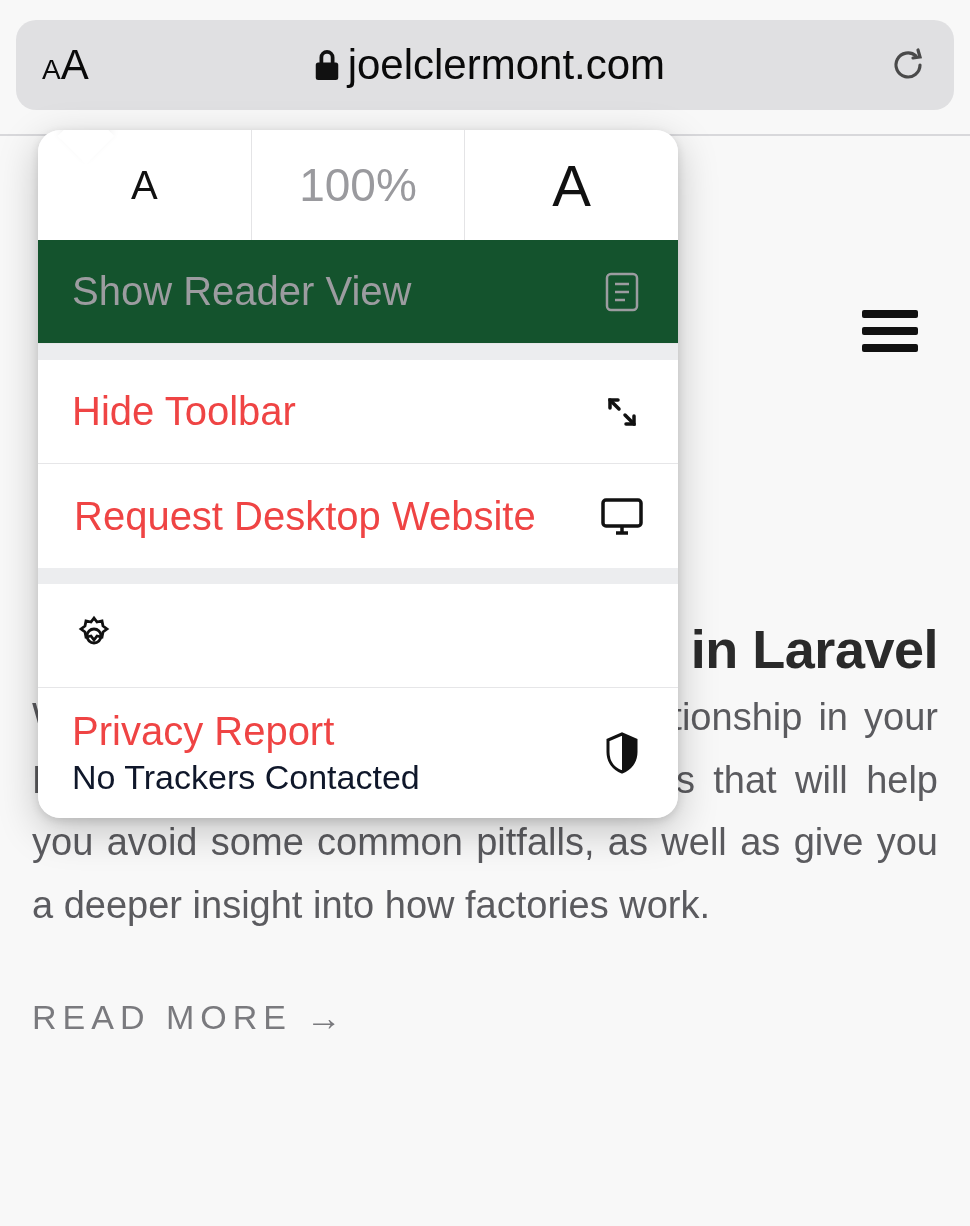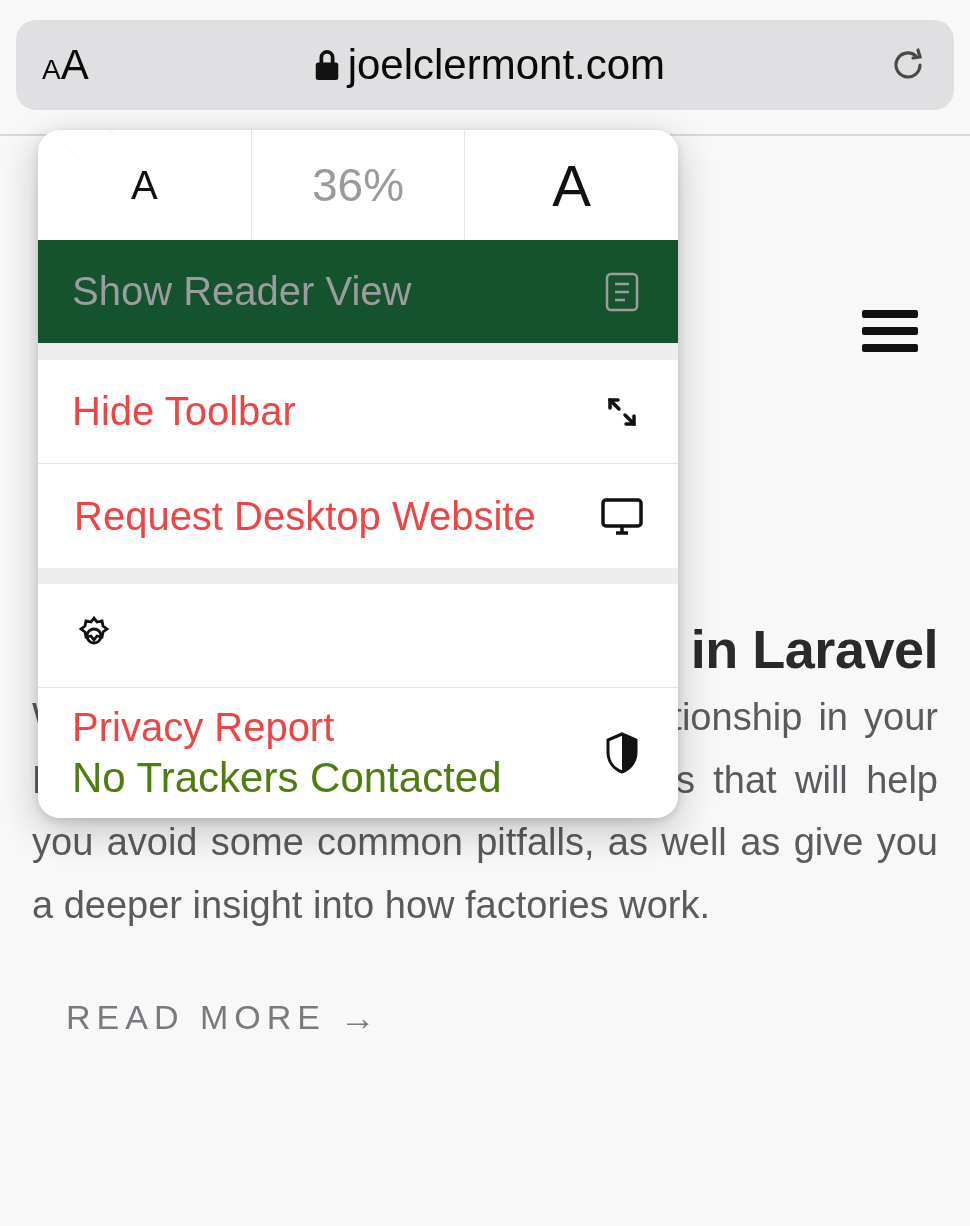--- a/index.html
+++ b/index.html
@@ -87,21 +87,20 @@
     .read-more {
       margin-top: 60px;
       font-size: 34px;
       letter-spacing: 6px;
       color: #7a7a7e;
       font-weight: 500;
       display:flex;
       align-items:center;
       gap: 14px;
       cursor:pointer;
-      margin-left:34px;
     }
     .read-more .arrow { font-size: 36px; letter-spacing:0; }
 
     
     .menu {
       position: absolute;
       top: 130px;
       left: 38px;
       width: 640px;
       background: #f3f3f5;
@@ -145,21 +144,21 @@
     .item-row {
       height: 104px;
       padding: 0 34px;
       justify-content: space-between;
       border-bottom: 1px solid #e6e6e8;
       cursor:pointer;
     }
     .item-row:last-child { border-bottom: none; gap: 41px; }
     .item-label { font-size: 40px; color:#ef4444; }
     .item-label.disabled { color:#9c9ca0; }
-    .item-sub { font-size: 42px; color:#4d7c0f; margin-top:4px; }
+    .item-sub { font-size: 34px; color:#0f172a; margin-top:4px; }
     .item-text-col { display:flex; flex-direction:column; }
     .item-icon { width: 44px; display:flex; align-items:center; justify-content:center; }
     .item-icon svg { display:block; }
     .privacy-row { height: 130px; }
     .disabled-row { cursor: default; background:#14532d;gap:10px; }
 
   </style>
 </head>
 <body>
 
@@ -200,21 +199,21 @@
     <span>READ MORE</span>
     <span class="arrow">→</span>
   </div>
 </div>
 
 <div class="menu">
   <div class="caret"></div>
 
   <div class="menu-row zoom-row">
     <div class="zoom-cell zoom-small">A</div>
-    <div class="zoom-cell zoom-pct">36%</div>
+    <div class="zoom-cell zoom-pct">100%</div>
     <div class="zoom-cell zoom-big">A</div>
   </div>
 
   <div class="menu-row item-row disabled-row">
     <span class="item-label disabled">Show Reader View</span>
     <span class="item-icon">
       <svg width="34" height="40" viewBox="0 0 34 40" fill="none" stroke="#9c9ca0" stroke-width="2.5">
         <rect x="2" y="2" width="30" height="36" rx="4"></rect>
         <line x1="10" y1="12" x2="24" y2="12"></line>
         <line x1="10" y1="20" x2="24" y2="20"></line>

